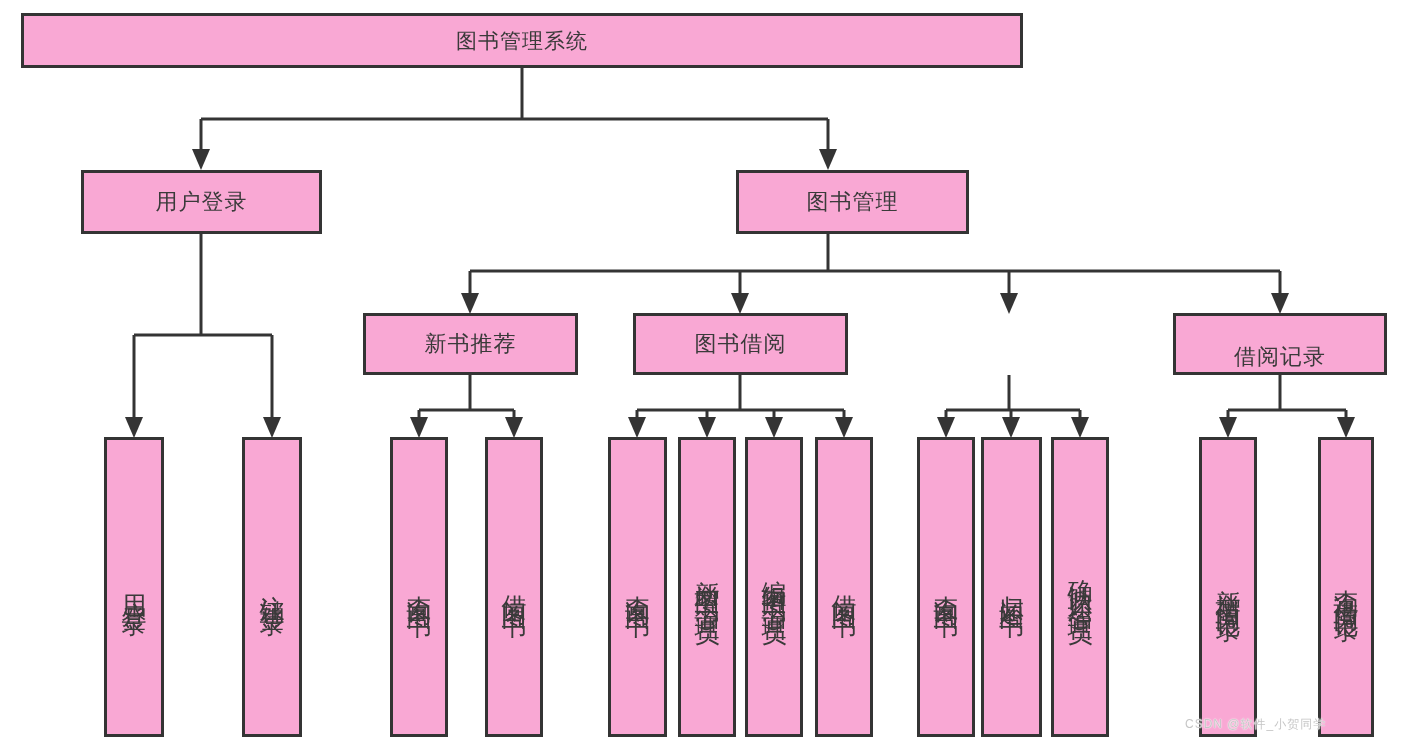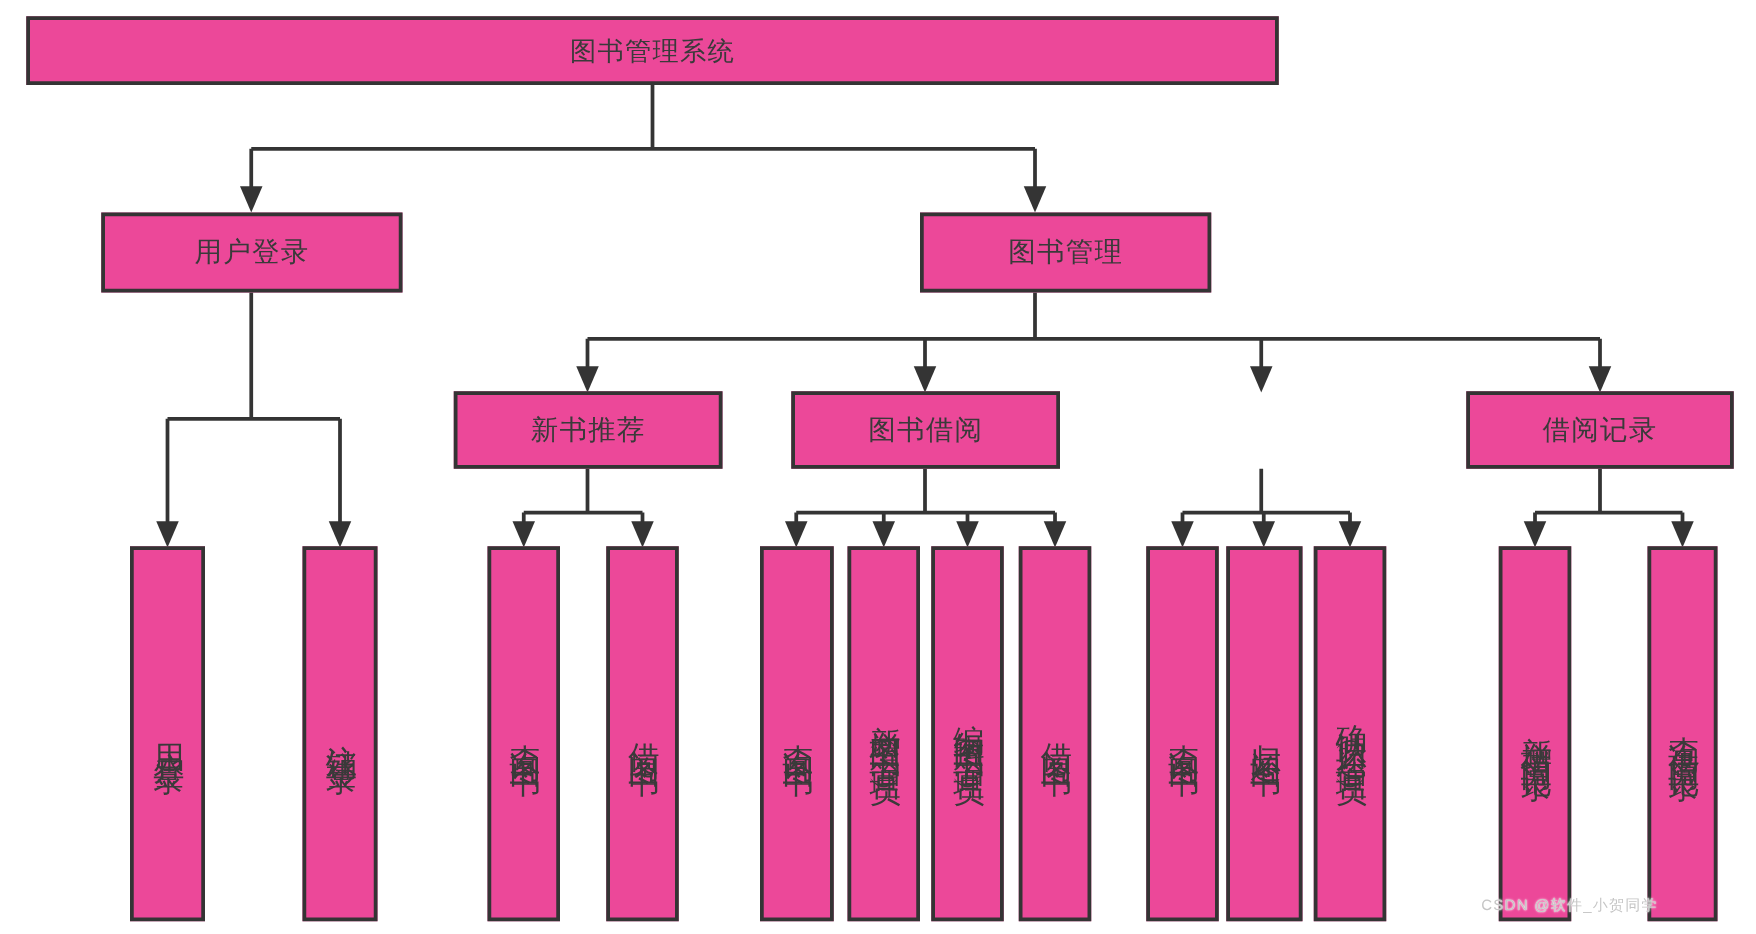--- a/index.html
+++ b/index.html
@@ -2,21 +2,21 @@
 <html><head>
 <meta charset="utf-8">
 <style>
   html,body{margin:0;padding:0;background:#ffffff;}
   body{font-family:"Liberation Sans","DejaVu Sans",sans-serif;}
   .stage{
     position:relative;width:1405px;height:747px;background:#ffffff;overflow:hidden;
   }
   .wires{position:absolute;left:0;top:0;width:1405px;height:747px;pointer-events:none;}
   .node{
-    position:absolute;box-sizing:border-box;border:3px solid #343434;background:#ec4899;
+    position:absolute;box-sizing:border-box;border:3px solid #343434;background:#f9a8d4;
     display:flex;align-items:center;justify-content:center;
     color:#3a3a3a;
   }
   .node.root{font-size:21px;letter-spacing:1px;}
   .node.lvl2{font-size:22px;letter-spacing:1px;}
   .node.lvl3{font-size:22px;letter-spacing:1px;}
   .node.leaf{
     font-size:25px;
     writing-mode:vertical-rl;
     letter-spacing:6px;
@@ -113,21 +113,21 @@
   <div class="node lvl2" style="left:736px;top:170px;width:233px;height:64px;">
     <span>图书管理</span>
   </div>
 
   <div class="node lvl3" style="left:633px;top:313px;width:215px;height:62px;">
     <span>图书借阅</span>
   </div>
   <div class="node lvl3" style="left:363px;top:313px;width:215px;height:62px;">
     <span>新书推荐</span>
   </div>
-  <div class="node lvl3" style="left:1173px;top:313px;width:214px;height:62px;">
+  <div class="node lvl3" style="left:1173px;top:313px;width:214px;height:62px;align-items:flex-end;">
     <span>借阅记录</span>
   </div>
 
   <div class="node leaf" style="left:104px;top:437px;width:60px;height:300px;">
     <span>用户登录</span>
   </div>
   <div class="node leaf" style="left:242px;top:437px;width:60px;height:300px;">
     <span>注销登录</span>
   </div>
   <div class="node leaf" style="left:390px;top:437px;width:58px;height:300px;">

